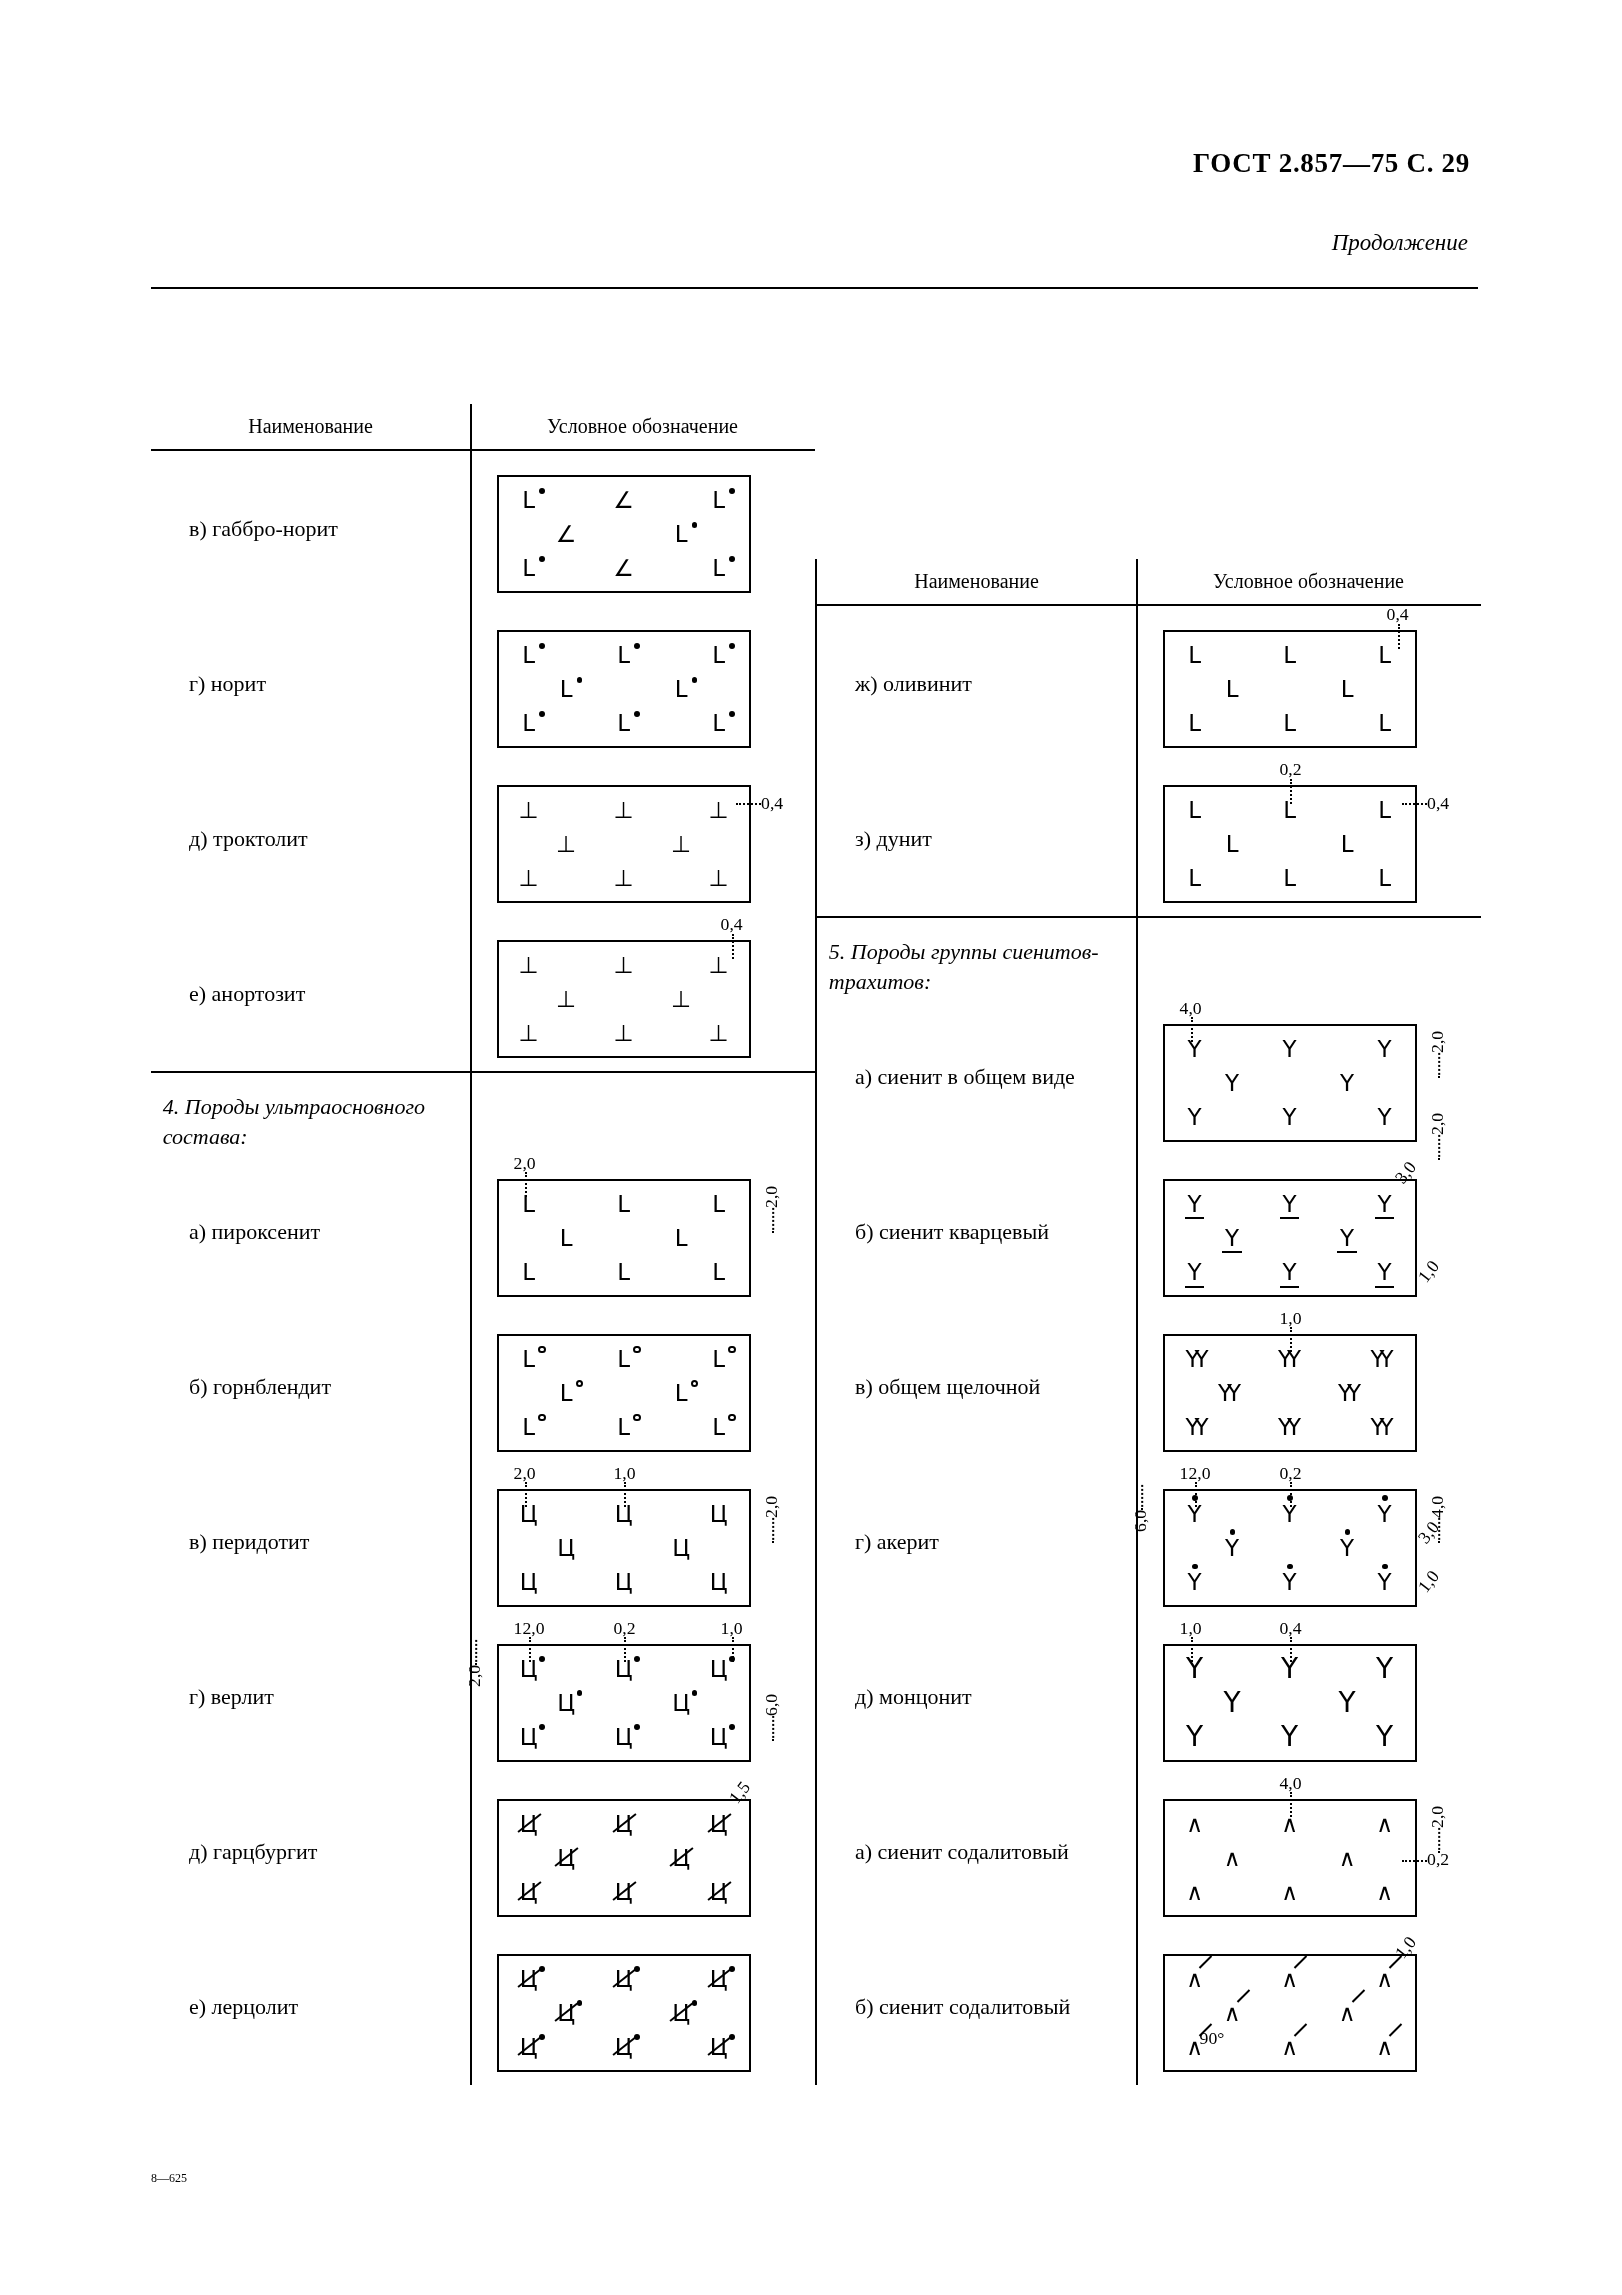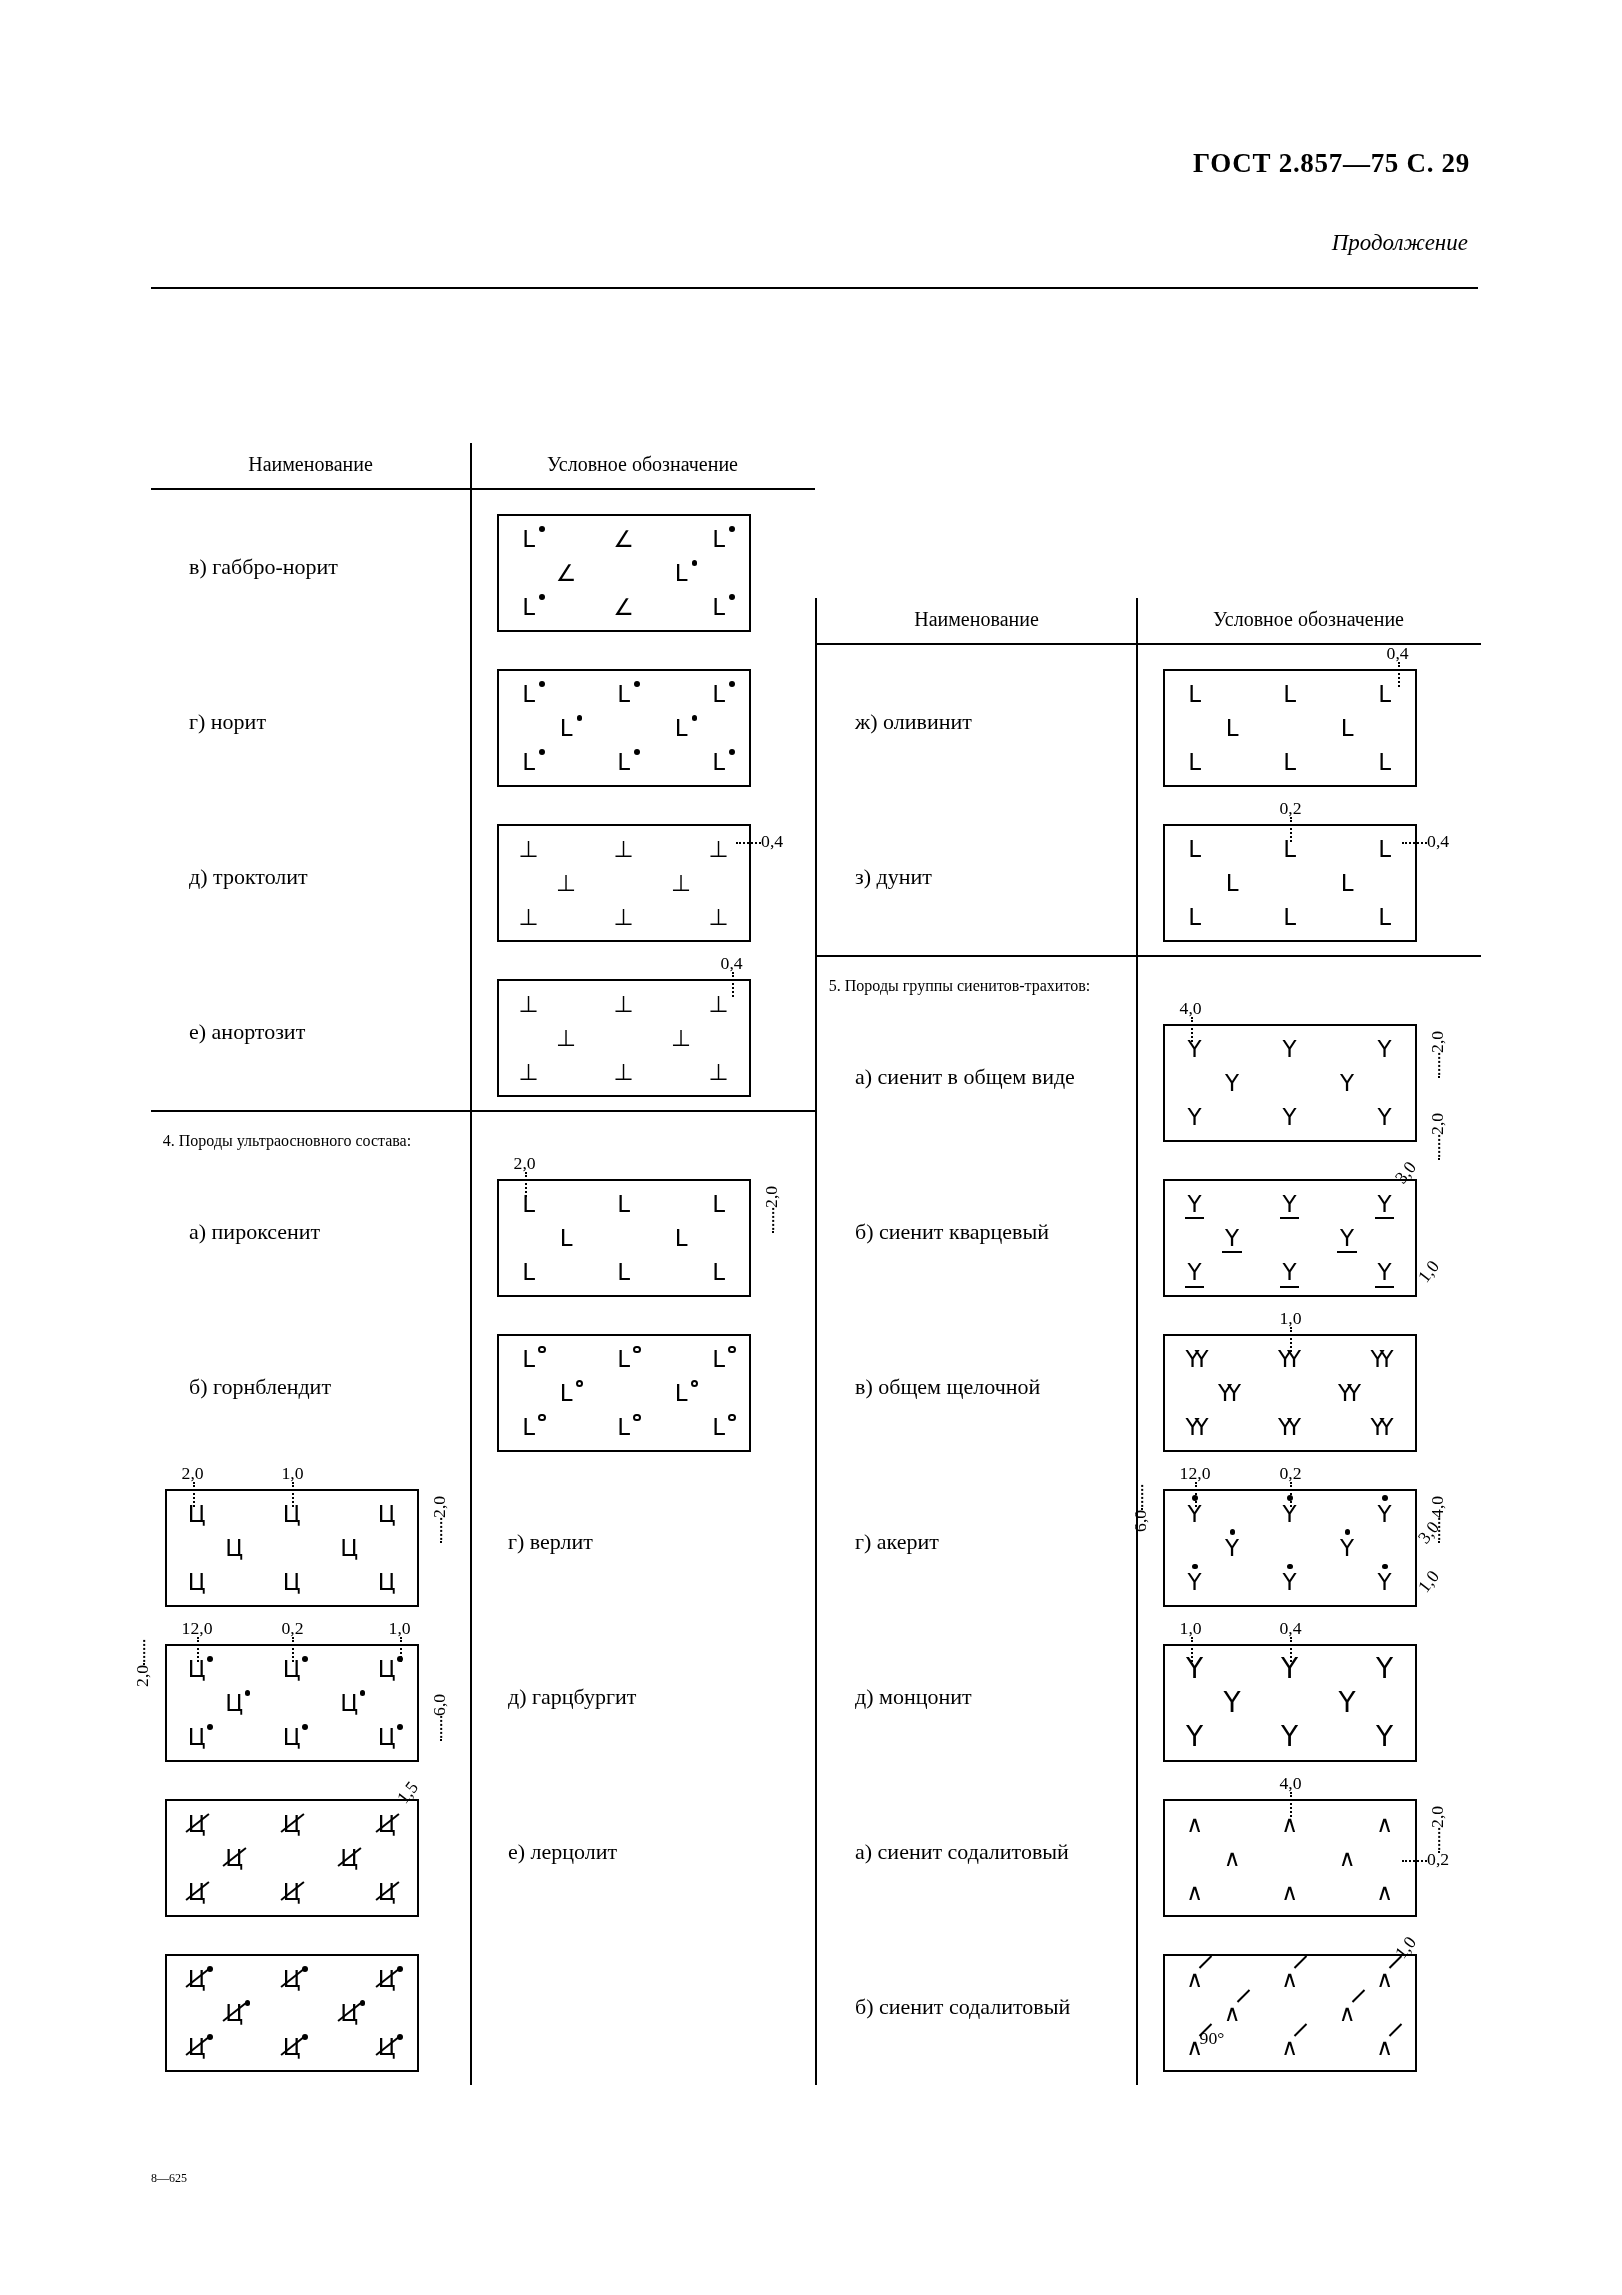--- a/index.html
+++ b/index.html
@@ -19,21 +19,21 @@
   .subtable { position:relative; width:664px; display:grid; grid-template-columns:319px 345px; align-content:start; box-sizing:border-box; }
   .subtable.rt { border-left:2px solid #000; }
   .subtable::after { content:""; position:absolute; top:0; bottom:0; left:319px; border-left:2px solid #000; }
 
   .col-head { border-bottom:2px solid #000; font-size:20px; text-align:center; padding:10.5px 2.6px 11.8px; box-sizing:border-box; }
 
   .name-cell { display:flex; align-items:center; min-height:155px; padding-left:38px; font-size:22px; box-sizing:border-box; }
   .name-label { line-height:1.3; padding-right:9.2px; }
 
   .section-row { grid-column:1 / -1; border-top:2px solid #000; padding:18.3px 13px 2.6px 11.8px; box-sizing:border-box; }
-  .section-text { font-size:16px; max-width:296px; line-height:1.38; }
+  .section-text { font-size:22px; max-width:296px; line-height:1.38;font-style:italic; }
 
   .sym-cell { display:flex; align-items:center; justify-content:center; min-height:155px; padding:17px 43px 6.5px 5.2px; box-sizing:border-box; }
   .sym-wrap { position:relative; }
   .sym-box {
     position:relative; width:254px; height:118px; border:2px solid #000; box-sizing:border-box;
     padding:7.9px 13px; display:flex; flex-direction:column; justify-content:space-between; background:#fff;
   }
   .sym-row { display:flex; justify-content:space-between; align-items:center; }
   .sym-row.two { justify-content:center; gap:81px; }
 
@@ -240,20 +240,23 @@
                 <span class="unit u-corner-circle">L</span>
               </div>
               <div class="sym-row">
                 <span class="unit u-corner-circle">L</span>
                 <span class="unit u-corner-circle">L</span>
                 <span class="unit u-corner-circle">L</span>
               </div>
             </div>
           </div>
         </div>
+        <div class="name-cell">
+          <span class="name-label">в) перидотит</span>
+        </div>
         <div class="sym-cell">
           <div class="sym-wrap">
             <div class="sym-box">
               <div class="sym-row">
                 <span class="unit u-cup">Ц</span>
                 <span class="unit u-cup">Ц</span>
                 <span class="unit u-cup">Ц</span>
               </div>
               <div class="sym-row two">
                 <span class="unit u-cup">Ц</span>

